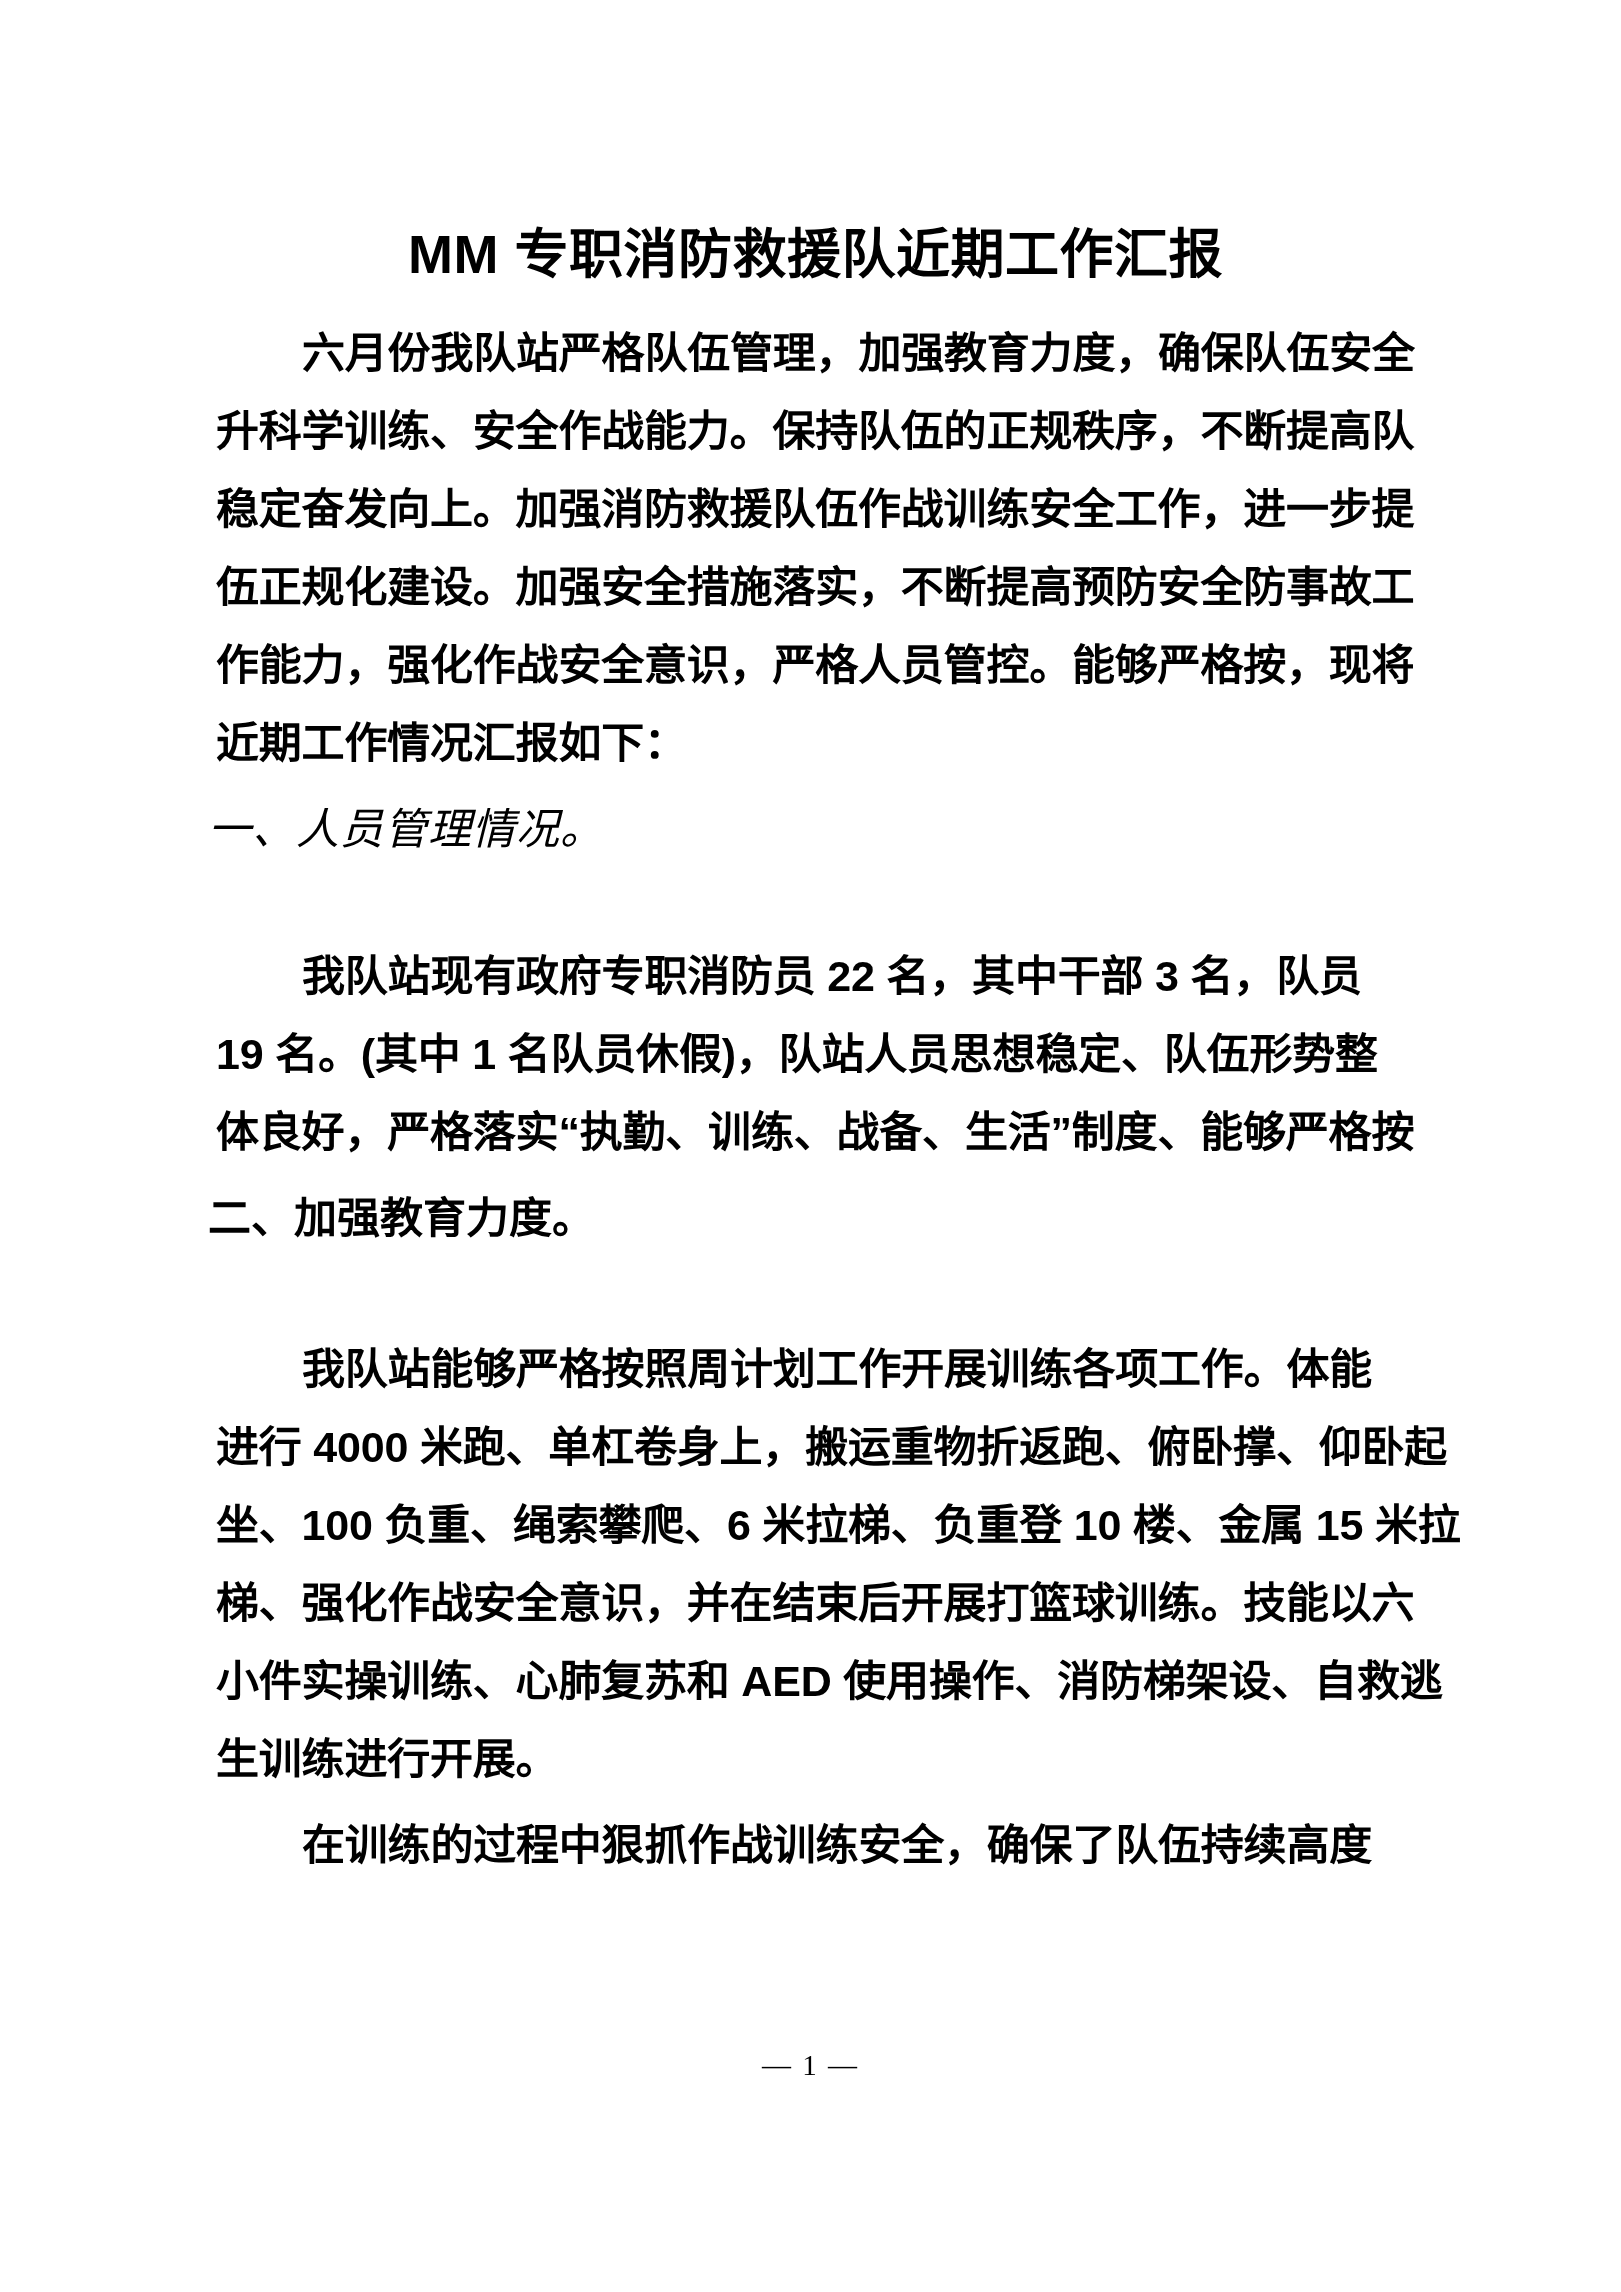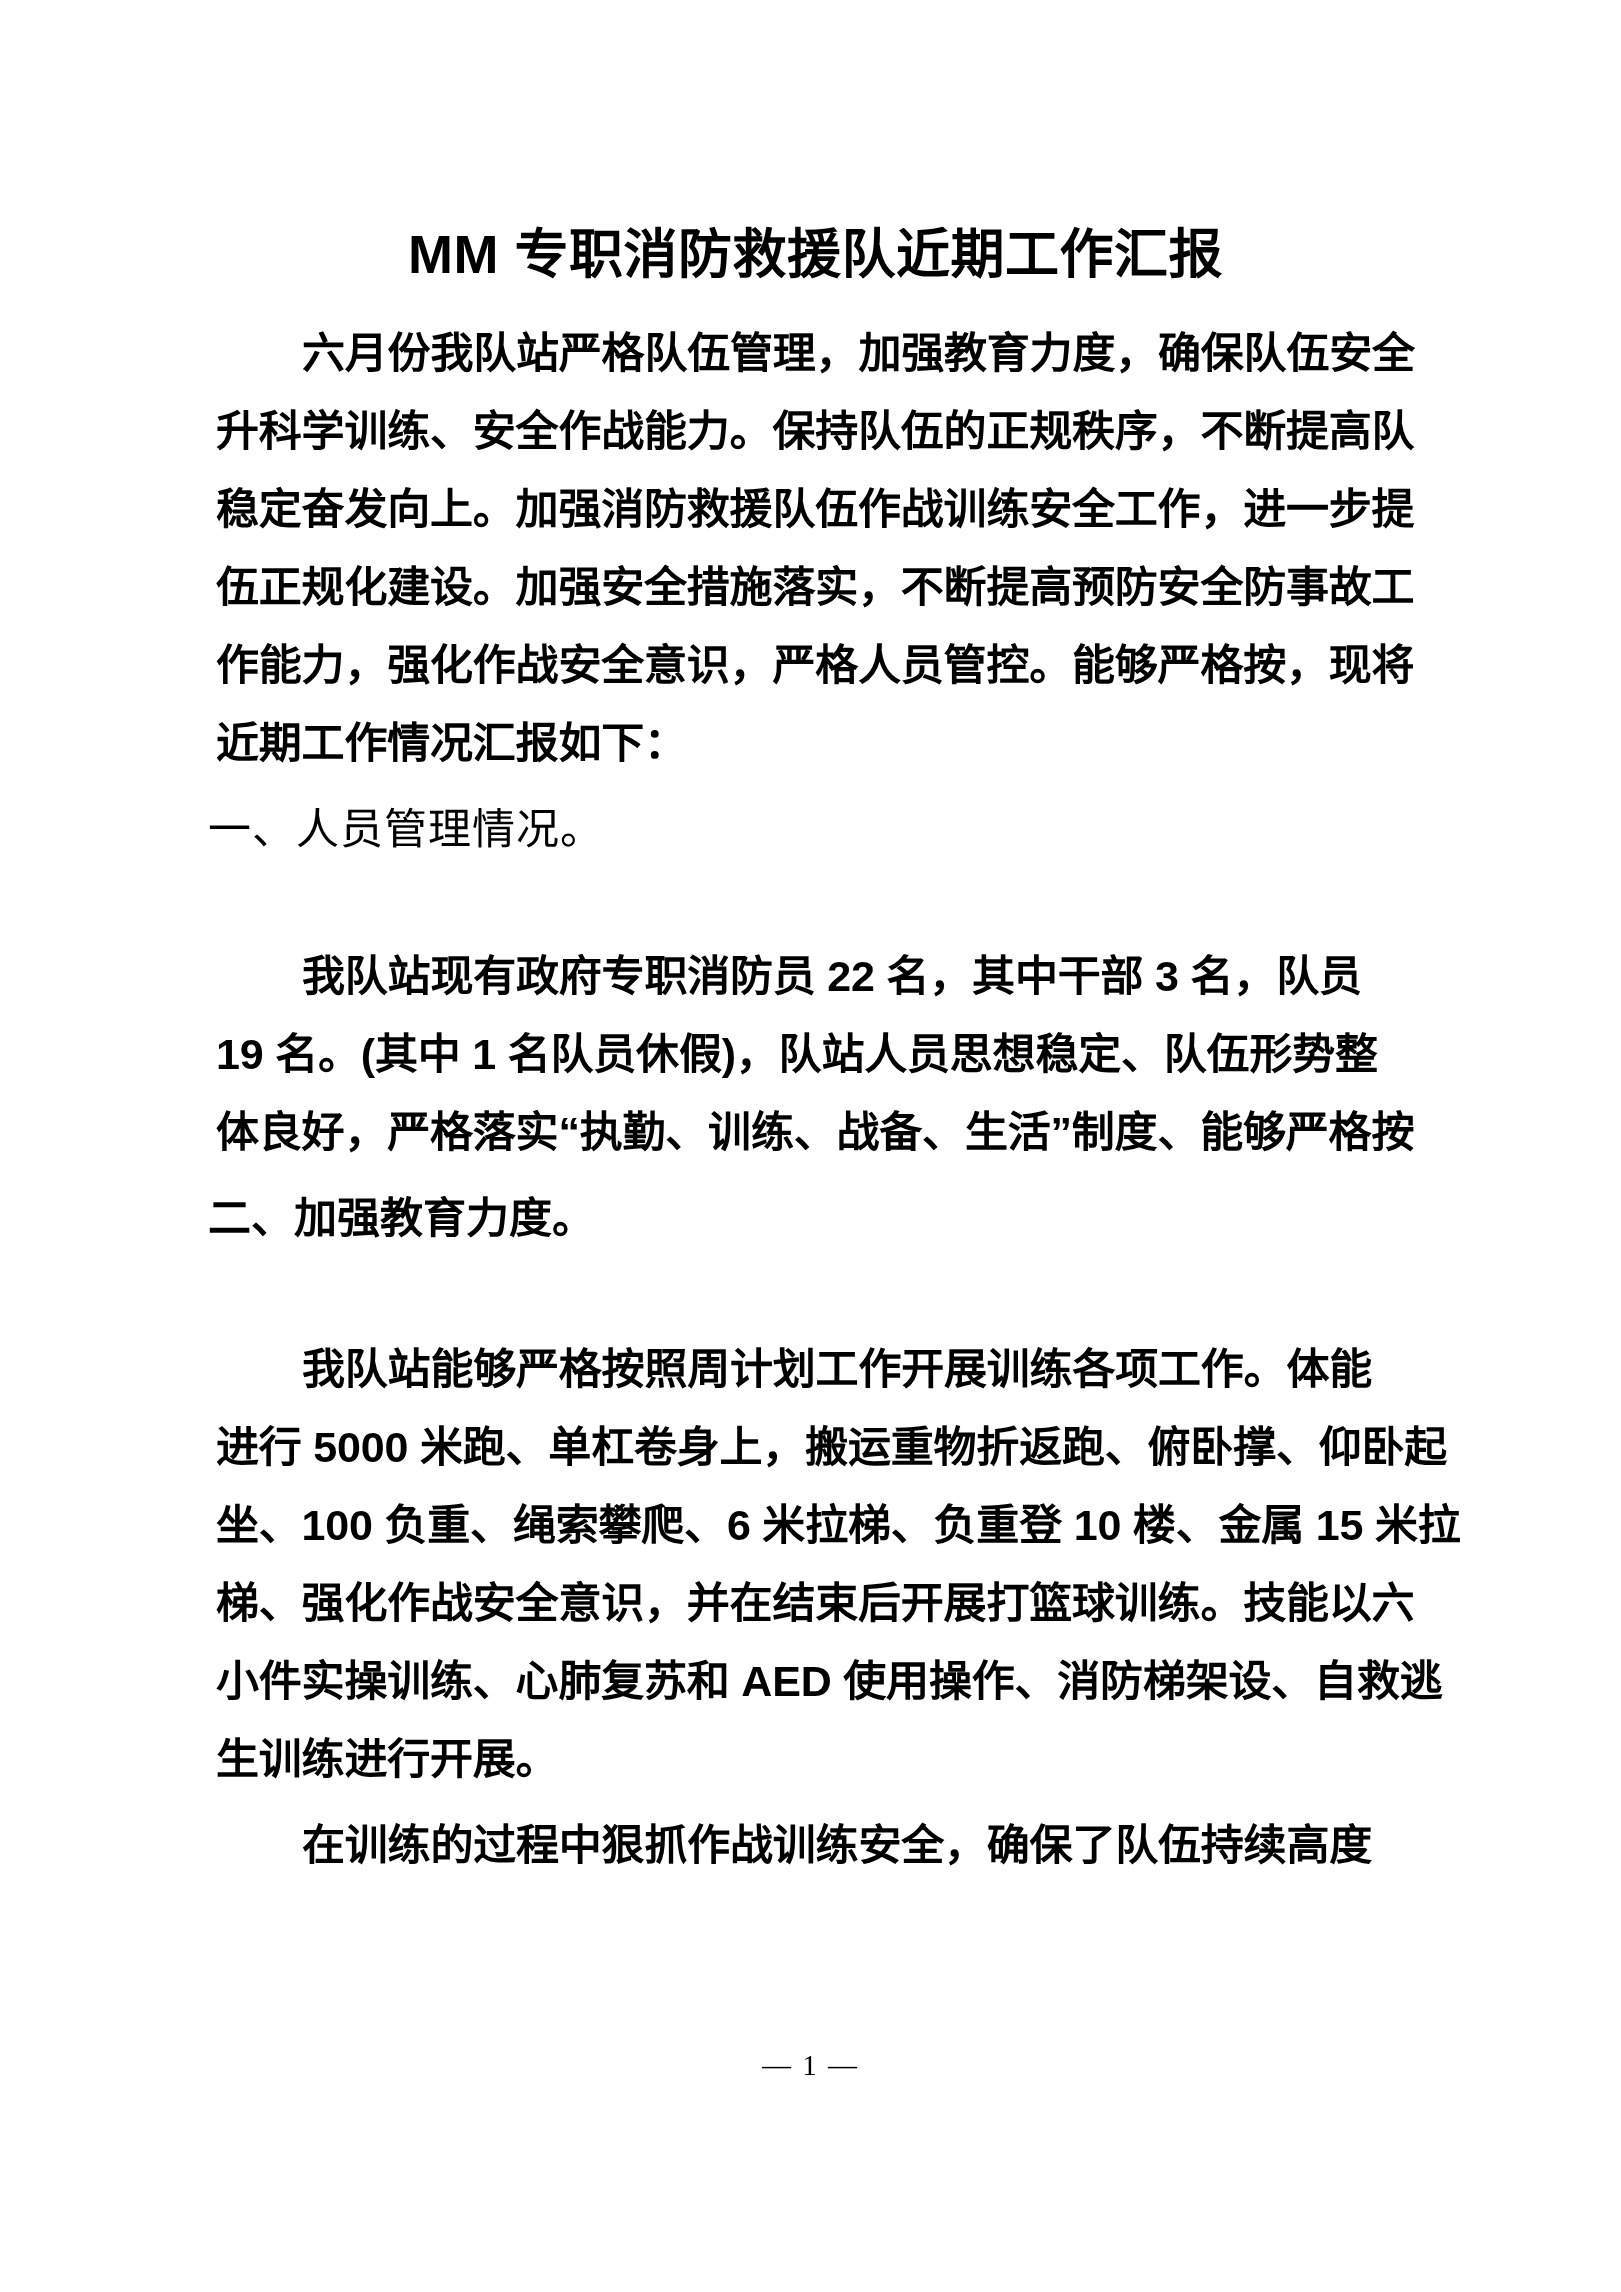--- a/index.html
+++ b/index.html
@@ -53,20 +53,21 @@
   }
   .heading {
     font-size: 43px;
     line-height: 78px;
     margin: 0;
     white-space: nowrap;
   }
   .heading.light {
     font-weight: 400;
     letter-spacing: 1px;
+    font-style: italic;
   }
   .heading.heavy {
     font-weight: 700;
     letter-spacing: 0px;
   }
   .gap-sm { height: 13.7px; }
   .gap-md { height: 61px; }
   .gap-lg { height: 65px; }
   .footer {
     position: absolute;
@@ -109,21 +110,21 @@
       <span class="line">19 名。(其中 1 名队员休假)，队站人员思想稳定、队伍形势整</span>
       <span class="line">体良好，严格落实“执勤、训练、战备、生活”制度、能够严格按</span>
     </div>
 
     <div class="heading heavy">二、加强教育力度。</div>
 
     <div class="gap-lg"></div>
 
     <div class="para indent">
       <span class="line">我队站能够严格按照周计划工作开展训练各项工作。体能</span>
-      <span class="line">进行 5000 米跑、单杠卷身上，搬运重物折返跑、俯卧撑、仰卧起</span>
+      <span class="line">进行 4000 米跑、单杠卷身上，搬运重物折返跑、俯卧撑、仰卧起</span>
       <span class="line">坐、100 负重、绳索攀爬、6 米拉梯、负重登 10 楼、金属 15 米拉</span>
       <span class="line">梯、强化作战安全意识，并在结束后开展打篮球训练。技能以六</span>
       <span class="line">小件实操训练、心肺复苏和 AED 使用操作、消防梯架设、自救逃</span>
       <span class="line">生训练进行开展。</span>
     </div>
 
     <div class="para indent">
       <span class="line">在训练的过程中狠抓作战训练安全，确保了队伍持续高度</span>
     </div>
 

